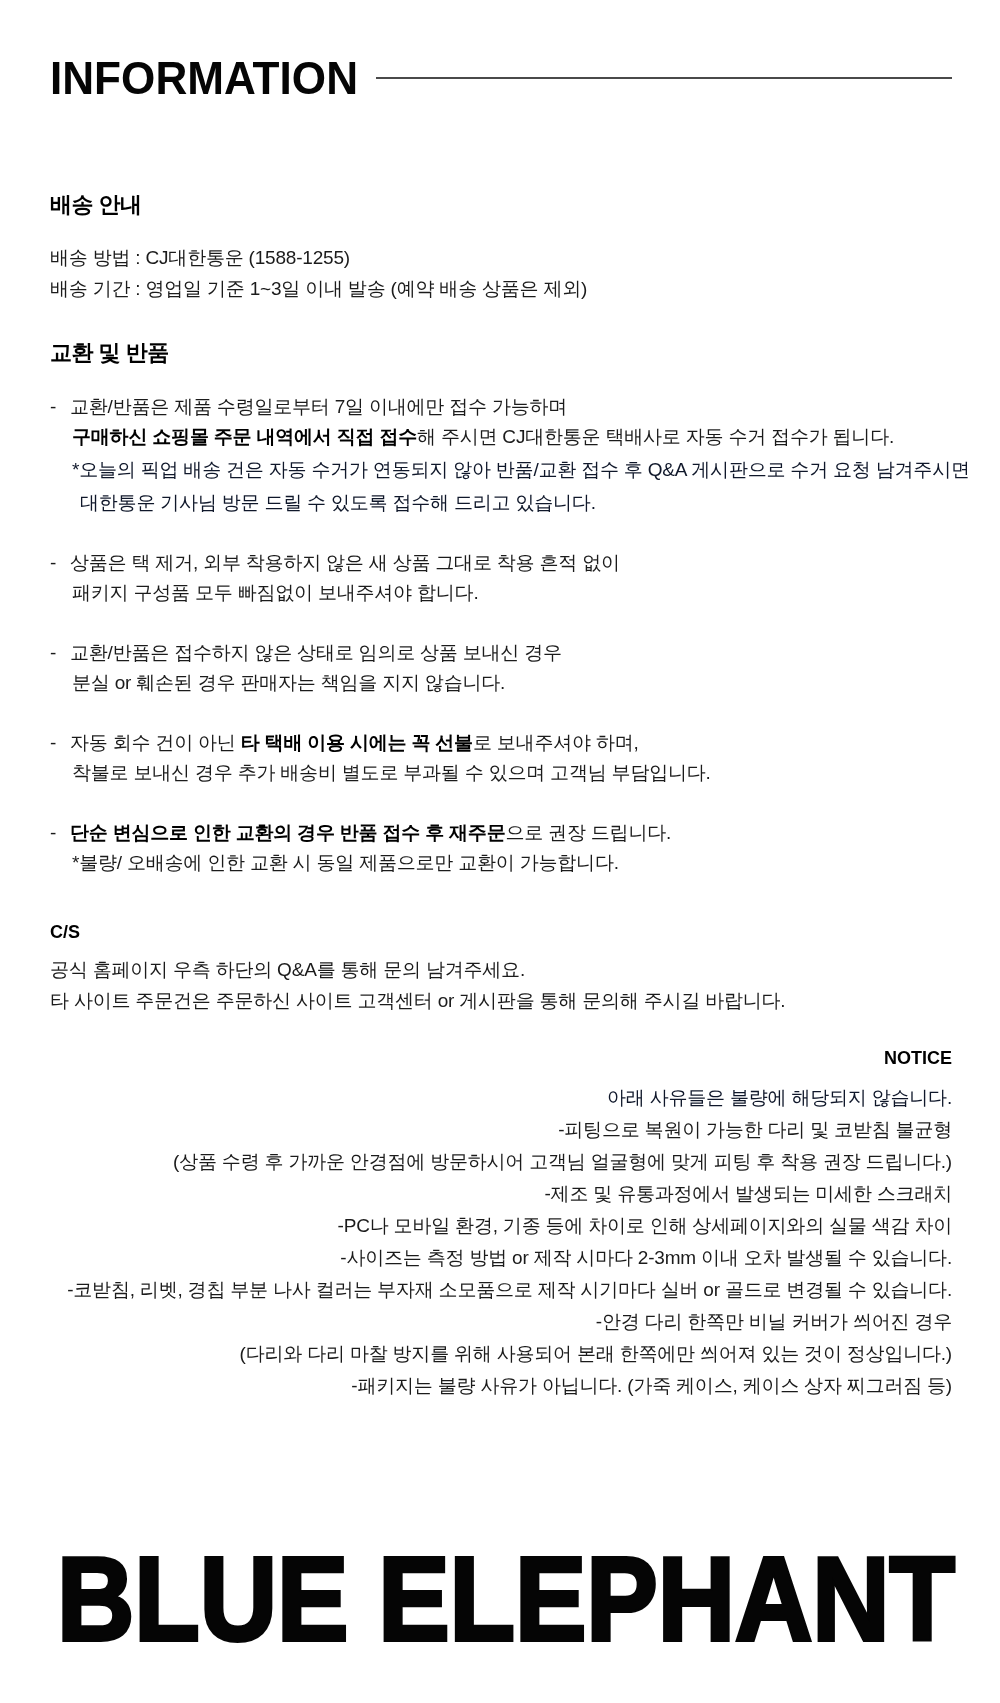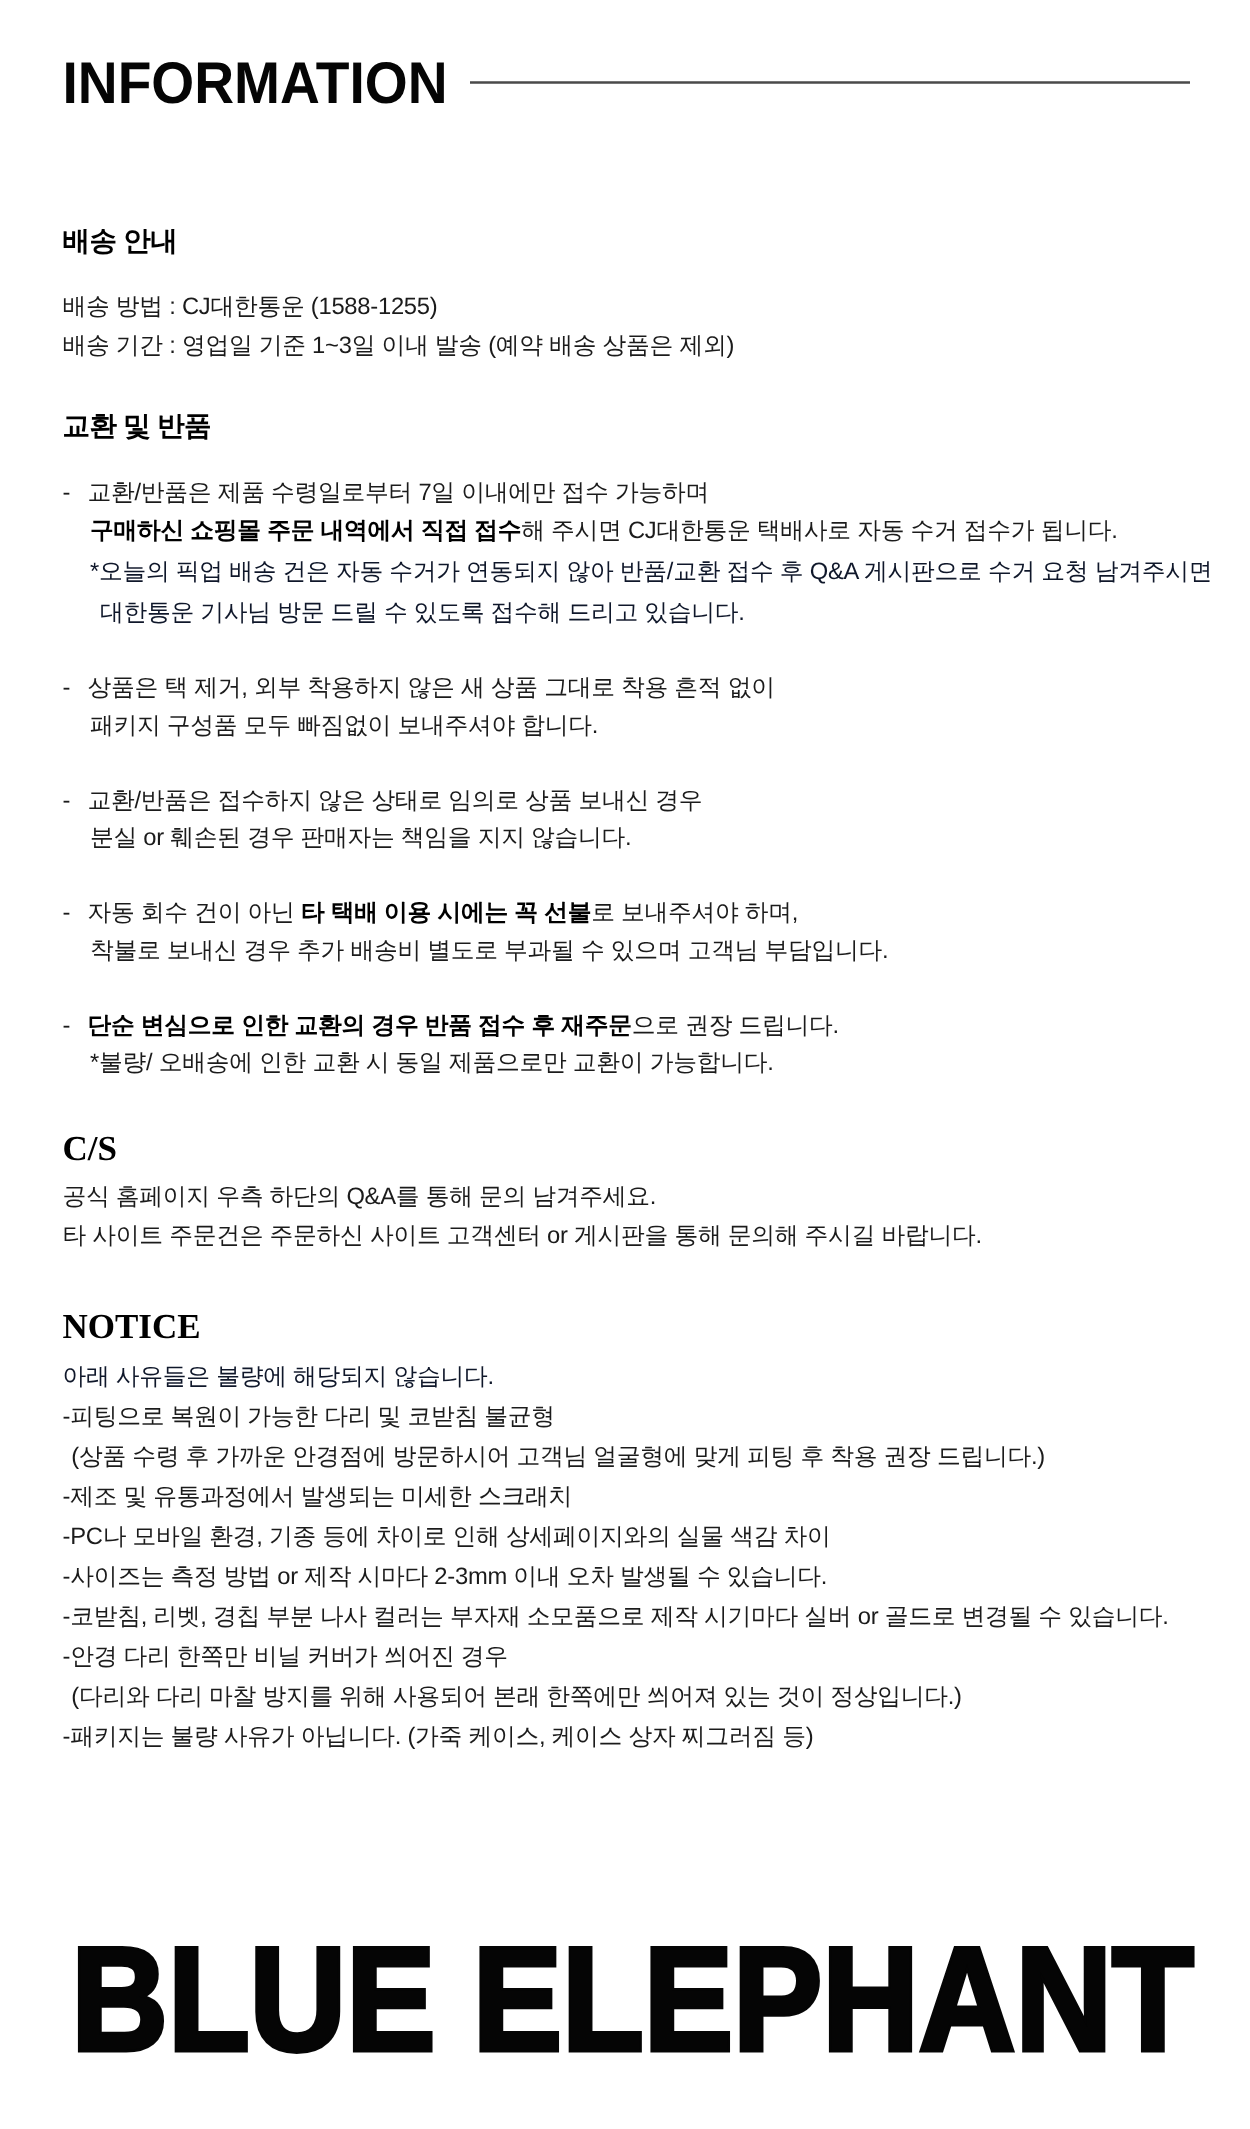--- a/index.html
+++ b/index.html
@@ -1,38 +1,38 @@
 <!DOCTYPE html>
 <html lang="ko"><head>
 <meta charset="utf-8">
 <style>
   * { margin:0; padding:0; box-sizing:border-box; }
   html,body { background:#ffffff; }
   body { font-family:"Liberation Sans","DejaVu Sans",sans-serif; color:#1b1b1b; }
   .page { position:relative; width:1000px; height:1703px; background:#fff; overflow:hidden; }
 
   
-  .hdr { display:flex; align-items:center; gap:14px; padding:42px 48px 0 50px; }
+  .hdr { display:flex; align-items:center; gap:14px; padding:54px 48px 0 50px; }
   .hdr svg { display:block; overflow:visible; flex:0 0 auto; }
   .rule { flex:1 1 auto; height:2px; background:#4a4a4a; }
 
   
   section { padding:0 48px 0 50px; }
   h2 { font-size:22px; line-height:34px; font-weight:700; color:#000; letter-spacing:-0.5px; }
-  .latin h2 { font-size:28px; line-height:32px; letter-spacing:0;font-family:Liberation Serif, serif; }
+  .latin h2 { font-size:18px; line-height:32px; letter-spacing:0; }
   .shipping { margin-top:86px; }
   .shipping .lines { margin-top:20px; }
   .shipping .line { line-height:31px; }
   .exchange { margin-top:32px; }
   .exchange .group { margin-top:22px; }
   .exchange .group + .group { margin-top:30px; }
   .cs { margin-top:38px; }
   .cs .lines { margin-top:6px; }
   .cs .line { line-height:31px; }
-  .notice { margin-top:42px; }
+  .notice { margin-top:26px;text-align:right; }
   .notice .lines { margin-top:8px; }
   .notice .line { line-height:32px; }
 
   .line { font-size:19px; line-height:30px; white-space:nowrap; color:#1b1b1b; letter-spacing:-0.2px; }
   .line .b { font-weight:700; color:#000; }
   .line .prefix { display:inline-block; width:20px; }
   .line.cont  { padding-left:22px; }
   .line.cont2 { padding-left:30px; }
   .line.red   { color:#0f172a; margin-top:3px; }
   .line.paren { padding-left:7px; }

